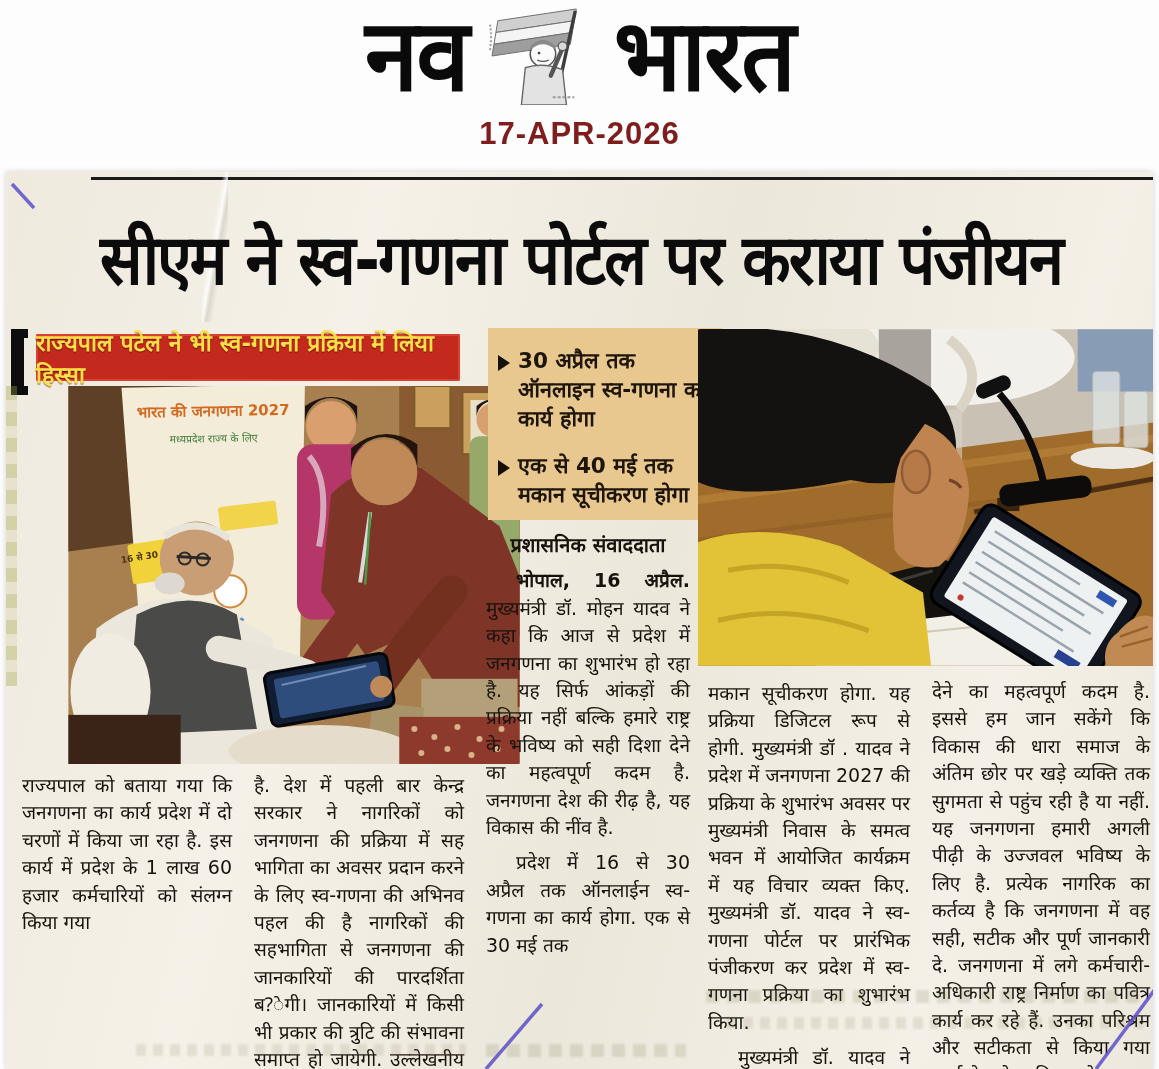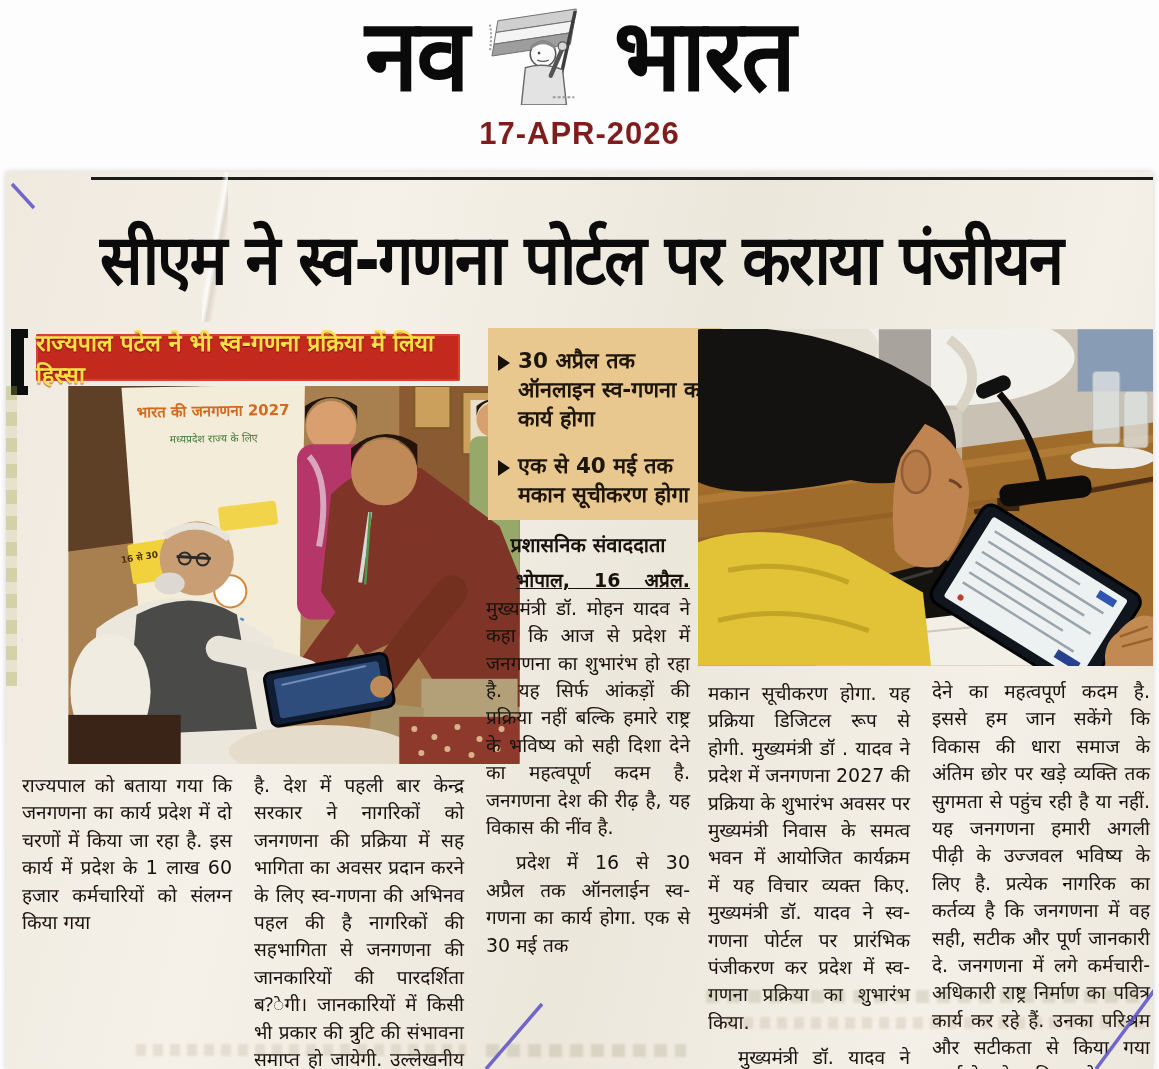--- a/index.html
+++ b/index.html
@@ -47,21 +47,21 @@
             background:#e9c88f;box-sizing:border-box;padding:18px 10px 24px 10px;margin-left:20px;}
   .info-item{display:flex;gap:8px;margin-bottom:18px;}
   .tri{flex:0 0 auto;width:0;height:0;margin-top:9px;
        border-top:8px solid transparent;border-bottom:8px solid transparent;border-left:12px solid #151008;}
   .info-item span.txt{font-size:21.5px;font-weight:700;color:#1d1509;line-height:29px;}
 
   
   .col{position:absolute;font-size:19px;line-height:27.4px;color:#17120c;text-align:justify;}
   .col p{margin:8px;}
   .col p.ind{text-indent:30px;}
-  .runin{font-weight:700;text-decoration:underline;}
+  .runin{font-weight:700;}
   .byline{font-weight:700;text-align:center;font-size:20px;margin:0 0 2px 0;}
   .col1{left:8px;top:592px;width:226px;}
   .col2{left:240px;top:592px;width:226px;}
   .col3{left:472px;top:352px;width:220px;}
   .col4{left:694px;top:500px;width:218px;}
   .col5{left:918px;top:498px;width:234px;}
 
   
   .pen-marks{position:absolute;left:0;top:0;width:100%;height:100%;pointer-events:none;}
   .bleed{position:absolute;height:13px;opacity:.16;filter:blur(1px);

